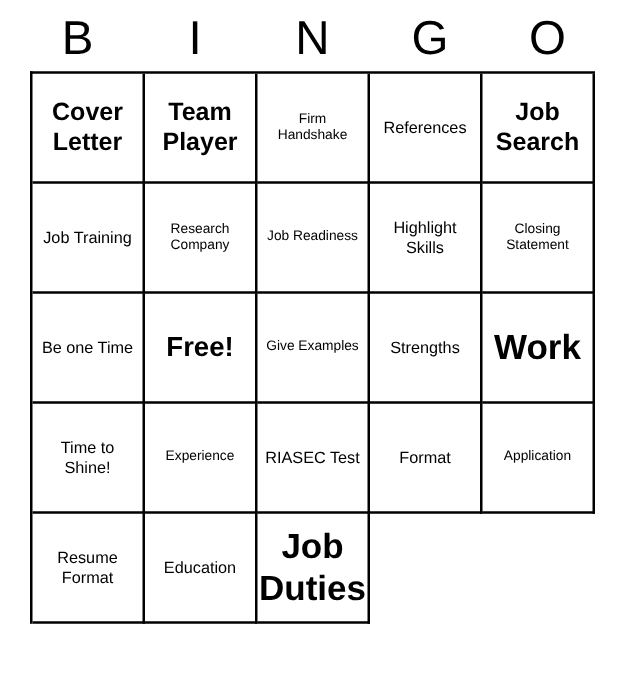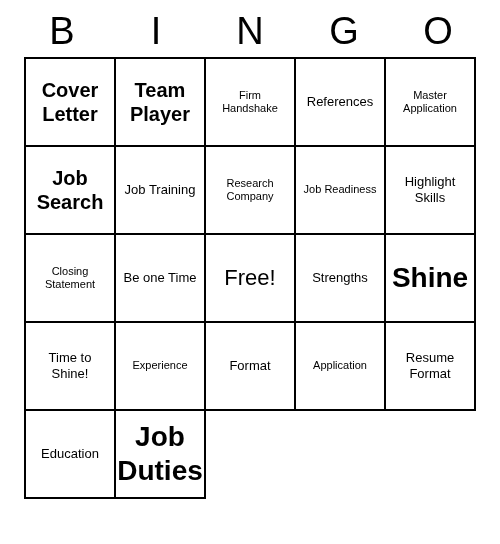--- a/index.html
+++ b/index.html
@@ -60,21 +60,21 @@
       font-weight: bold;
     }
 
     .bingo-cell.xlarge-text {
       font-size: 28px;
       font-weight: bold;
     }
 
     .bingo-cell.free {
       font-size: 22px;
-      font-weight: normal;
+      font-weight: bold;
     }
 
     .bingo-cell.small-text {
       font-size: 11px;
       text-align: center;
     }
   </style>
 </head>
 <body>
 
@@ -85,35 +85,36 @@
   <span class="bingo-letter">G</span>
   <span class="bingo-letter">O</span>
 </div>
 
 <div class="bingo-grid">
 
   <div class="bingo-cell large-text">Cover Letter</div>
   <div class="bingo-cell large-text">Team Player</div>
   <div class="bingo-cell small-text">Firm Handshake</div>
   <div class="bingo-cell">References</div>
-  <div class="bingo-cell small-text">Master Application</div>
 
   <div class="bingo-cell large-text">Job Search</div>
   <div class="bingo-cell">Job Training</div>
   <div class="bingo-cell small-text">Research Company</div>
   <div class="bingo-cell small-text">Job Readiness</div>
   <div class="bingo-cell">Highlight Skills</div>
 
   <div class="bingo-cell small-text">Closing Statement</div>
   <div class="bingo-cell">Be one Time</div>
   <div class="bingo-cell free">Free!</div>
+  <div class="bingo-cell small-text">Give Examples</div>
   <div class="bingo-cell">Strengths</div>
 
-  <div class="bingo-cell xlarge-text">Shine</div>
+  <div class="bingo-cell xlarge-text">Work</div>
   <div class="bingo-cell">Time to Shine!</div>
   <div class="bingo-cell small-text">Experience</div>
+  <div class="bingo-cell">RIASEC Test</div>
 
   <div class="bingo-cell">Format</div>
   <div class="bingo-cell small-text">Application</div>
   <div class="bingo-cell">Resume Format</div>
   <div class="bingo-cell">Education</div>
   <div class="bingo-cell xlarge-text">Job Duties</div>
 </div>
 
 </body></html>

